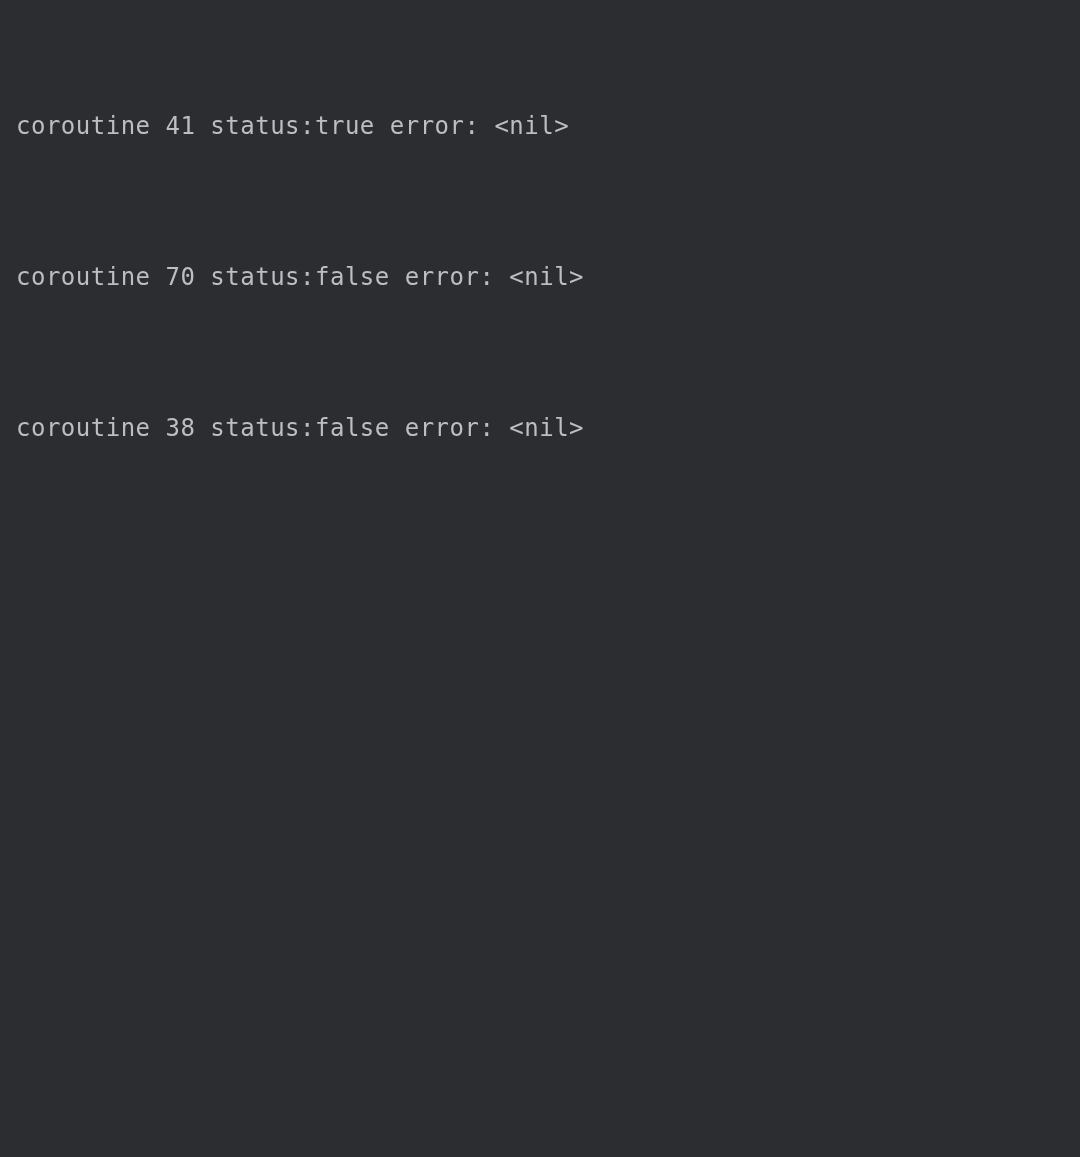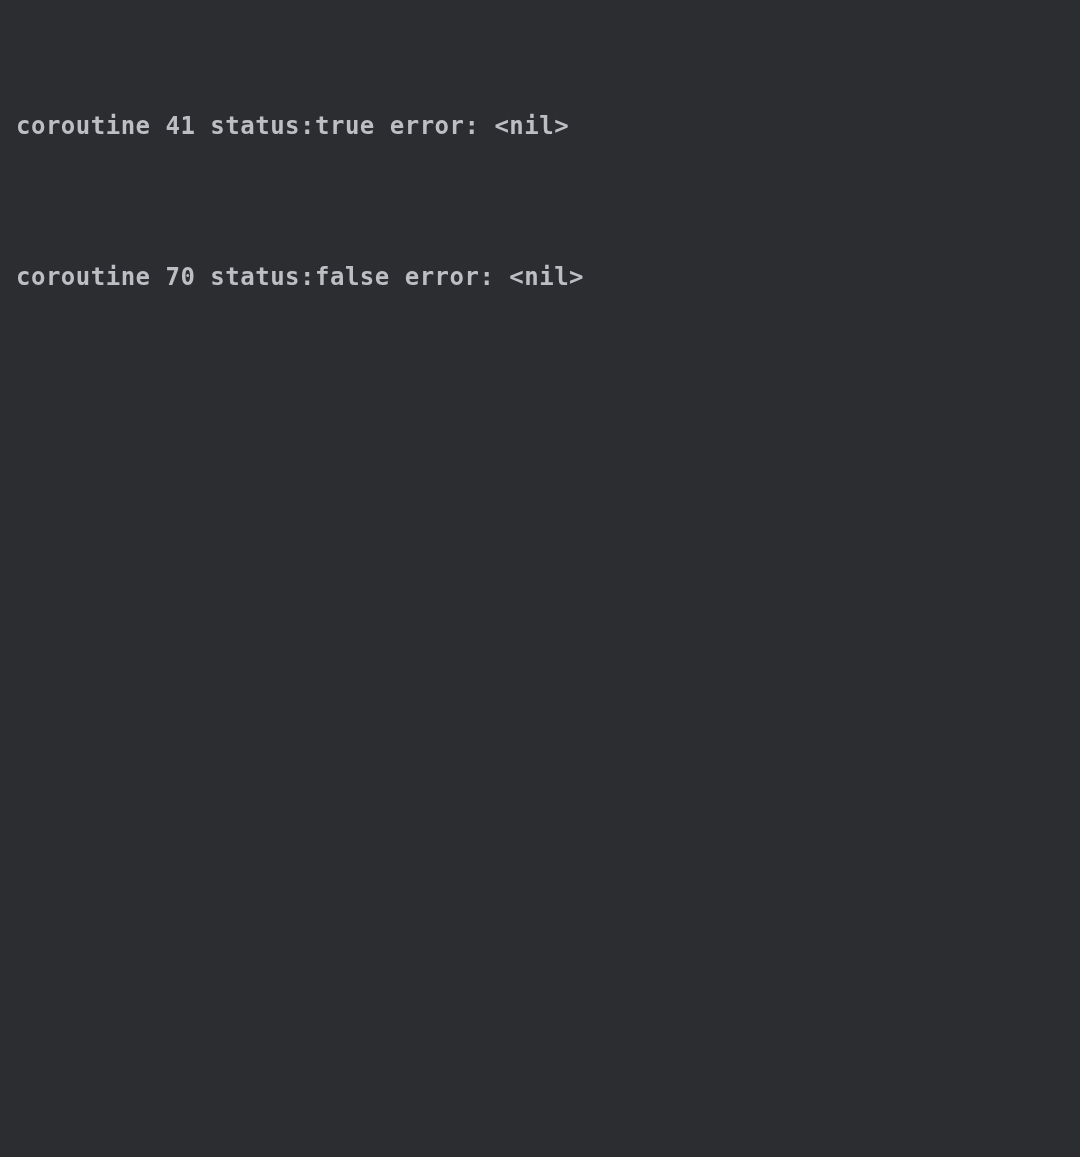--- a/index.html
+++ b/index.html
@@ -17,29 +17,29 @@
       width: 1080px;
       height: 1157px;
       overflow: hidden;
     }
     .console-output {
       white-space: pre;
       letter-spacing: 0.5px;
     }
     .line {
       display: block;
-      font-weight: bold;
     }
   </style>
 </head>
 <body>
 
 <div class="console-output">
   <span class="line">coroutine 41 status:true error: &lt;nil&gt;</span>
   <span class="line">coroutine 70 status:false error: &lt;nil&gt;</span>
+  <span class="line">coroutine 38 status:false error: &lt;nil&gt;</span>
   
   
   
   
   
   
   
   
   
   

